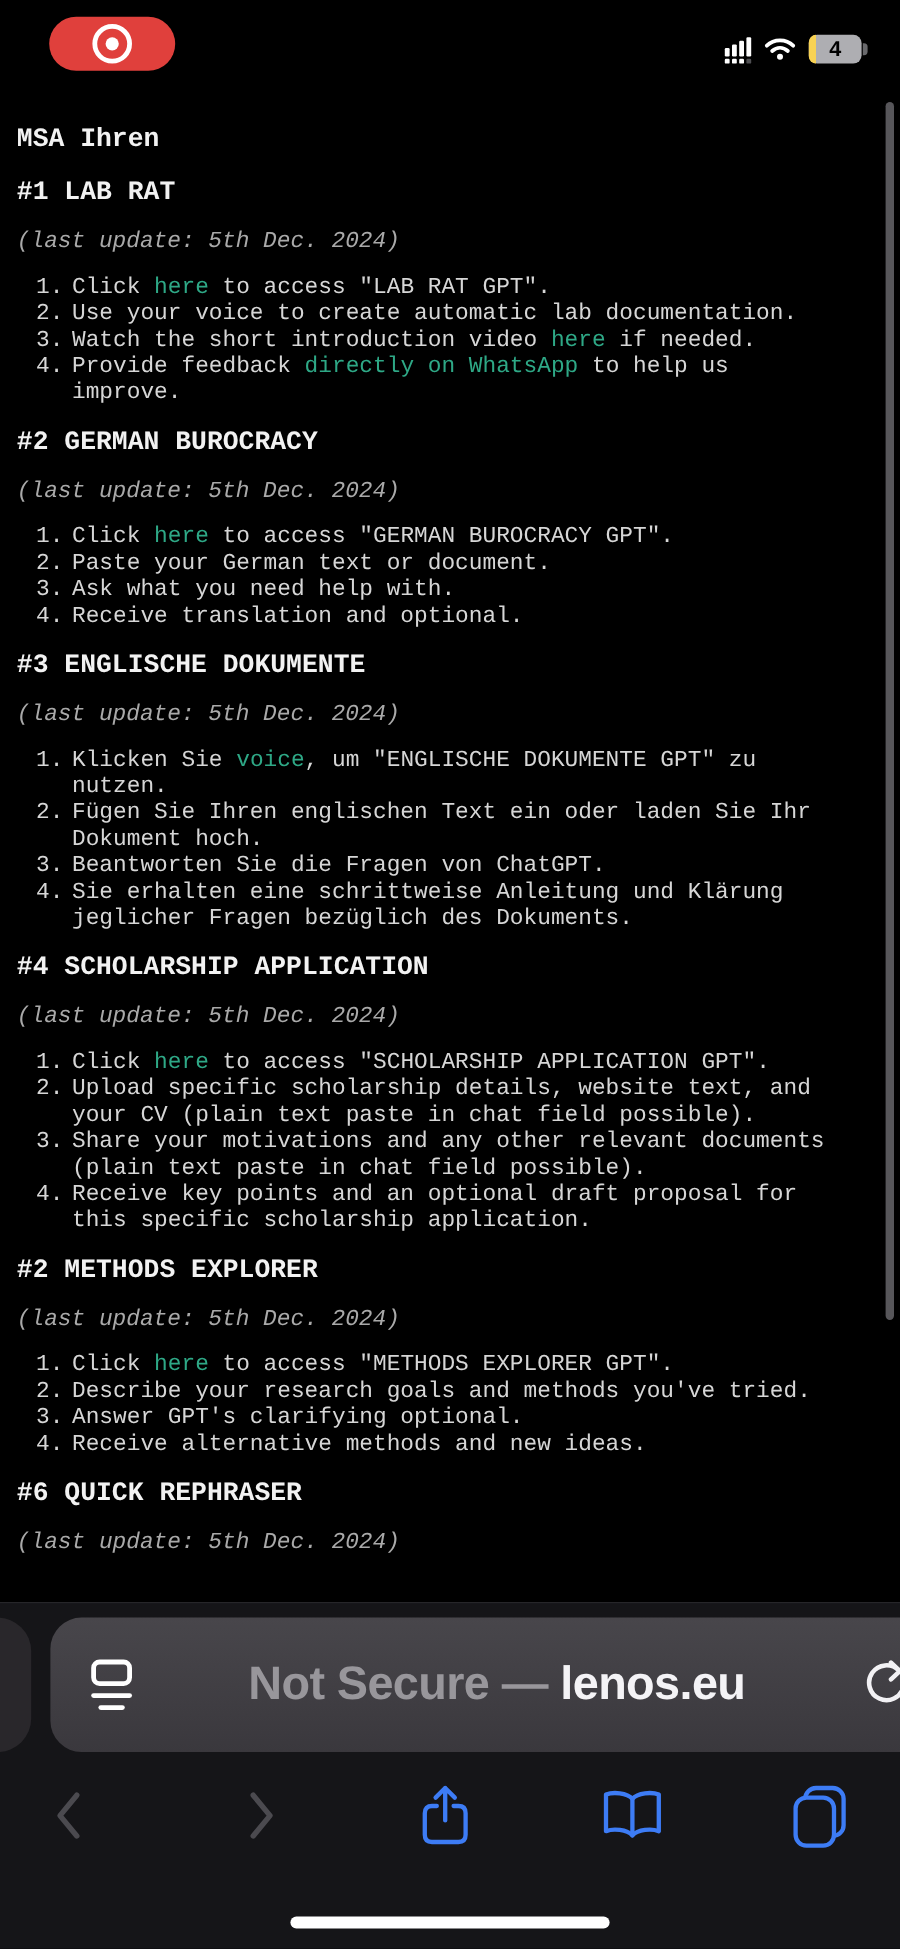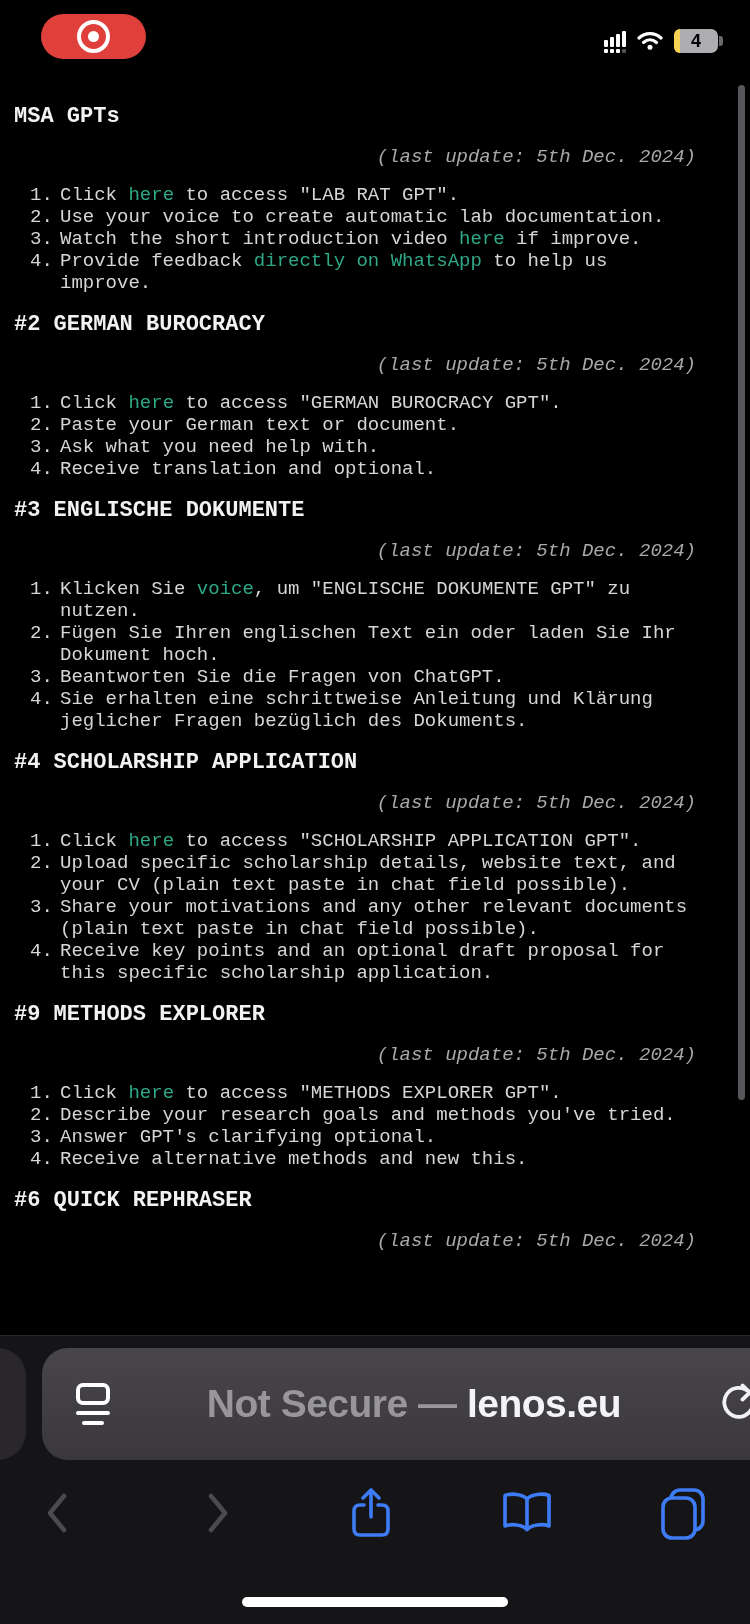--- a/index.html
+++ b/index.html
@@ -24,21 +24,21 @@
   .battery{position:relative;width:44px;height:24px;background:#aeaeb2;border-radius:7px;margin-top:-2px;}
   .batt-fill{position:absolute;left:0;top:0;width:6px;height:24px;background:var(--yellow);border-radius:7px 0 0 7px;}
   .batt-num{position:absolute;inset:0;display:flex;align-items:center;justify-content:center;
       font-family:"Liberation Sans",sans-serif;font-weight:bold;font-size:18px;color:#000;}
   .batt-nub{position:absolute;right:-5px;top:7px;width:4px;height:10px;background:#69696c;border-radius:0 3px 3px 0;}
 
   
   .page{padding:104px 54px 0 14px;color:#d6d6d6;}
   .page h1{font-size:22px;line-height:26px;margin:0;color:#f2f2f2;font-weight:bold;}
   .page h2{font-size:22px;line-height:26px;margin:18px 0 0;color:#f2f2f2;font-weight:bold;}
-  .page .update{font-size:19px;line-height:22px;margin:16px 0 0;font-style:italic;color:#a9a9a9;text-align:right;}
+  .page .update{font-size:19px;line-height:22px;margin:16px 0 0;font-style:italic;color:#a9a9a9;}
   .page ol{margin:16px 0 0;padding:0 0 0 46px;list-style:none;counter-reset:n;
       font-size:19px;line-height:22px;}
   .page li{counter-increment:n;position:relative;}
   .page li::before{content:counter(n) ".";position:absolute;left:-30px;top:0;color:#d6d6d6;}
   .page a.link{color:var(--link);text-decoration:none;cursor:pointer;}
 
   .scrollbar{position:absolute;right:5px;top:85px;width:7px;height:1015px;
       background:#57565a;border-radius:4px;}
 
   
@@ -92,28 +92,29 @@
     </svg>
     <div class="battery">
       <span class="batt-fill"></span>
       <span class="batt-num">4</span>
       <span class="batt-nub"></span>
     </div>
   </div>
 </div>
 
 <div class="page">
-  <h1>MSA GPTs</h1>
+  <h1>MSA Ihren</h1>
   <div>
       <section>
+        <h2>#1 LAB RAT</h2>
         <p class="update">(last update: 5th Dec. 2024)</p>
         <ol>
           <li><span>Click </span><a class="link">here</a><span> to access "LAB RAT GPT".</span></li>
           <li><span>Use your voice to create automatic lab documentation.</span></li>
-          <li><span>Watch the short introduction video </span><a class="link">here</a><span> if improve.</span></li>
+          <li><span>Watch the short introduction video </span><a class="link">here</a><span> if needed.</span></li>
           <li><span>Provide feedback </span><a class="link">directly on WhatsApp</a><span> to help us improve.</span></li>
         </ol>
       </section>
       <section>
         <h2>#2 GERMAN BUROCRACY</h2>
         <p class="update">(last update: 5th Dec. 2024)</p>
         <ol>
           <li><span>Click </span><a class="link">here</a><span> to access "GERMAN BUROCRACY GPT".</span></li>
           <li><span>Paste your German text or document.</span></li>
           <li><span>Ask what you need help with.</span></li>
@@ -134,27 +135,27 @@
         <h2>#4 SCHOLARSHIP APPLICATION</h2>
         <p class="update">(last update: 5th Dec. 2024)</p>
         <ol>
           <li><span>Click </span><a class="link">here</a><span> to access "SCHOLARSHIP APPLICATION GPT".</span></li>
           <li><span>Upload specific scholarship details, website text, and your CV (plain text paste in chat field possible).</span></li>
           <li><span>Share your motivations and any other relevant documents (plain text paste in chat field possible).</span></li>
           <li><span>Receive key points and an optional draft proposal for this specific scholarship application.</span></li>
         </ol>
       </section>
       <section>
-        <h2>#9 METHODS EXPLORER</h2>
+        <h2>#2 METHODS EXPLORER</h2>
         <p class="update">(last update: 5th Dec. 2024)</p>
         <ol>
           <li><span>Click </span><a class="link">here</a><span> to access "METHODS EXPLORER GPT".</span></li>
           <li><span>Describe your research goals and methods you've tried.</span></li>
           <li><span>Answer GPT's clarifying optional.</span></li>
-          <li><span>Receive alternative methods and new this.</span></li>
+          <li><span>Receive alternative methods and new ideas.</span></li>
         </ol>
       </section>
       <section>
         <h2>#6 QUICK REPHRASER</h2>
         <p class="update">(last update: 5th Dec. 2024)</p>
       </section>
     </div>
 </div>
 
 <div class="scrollbar"></div>

